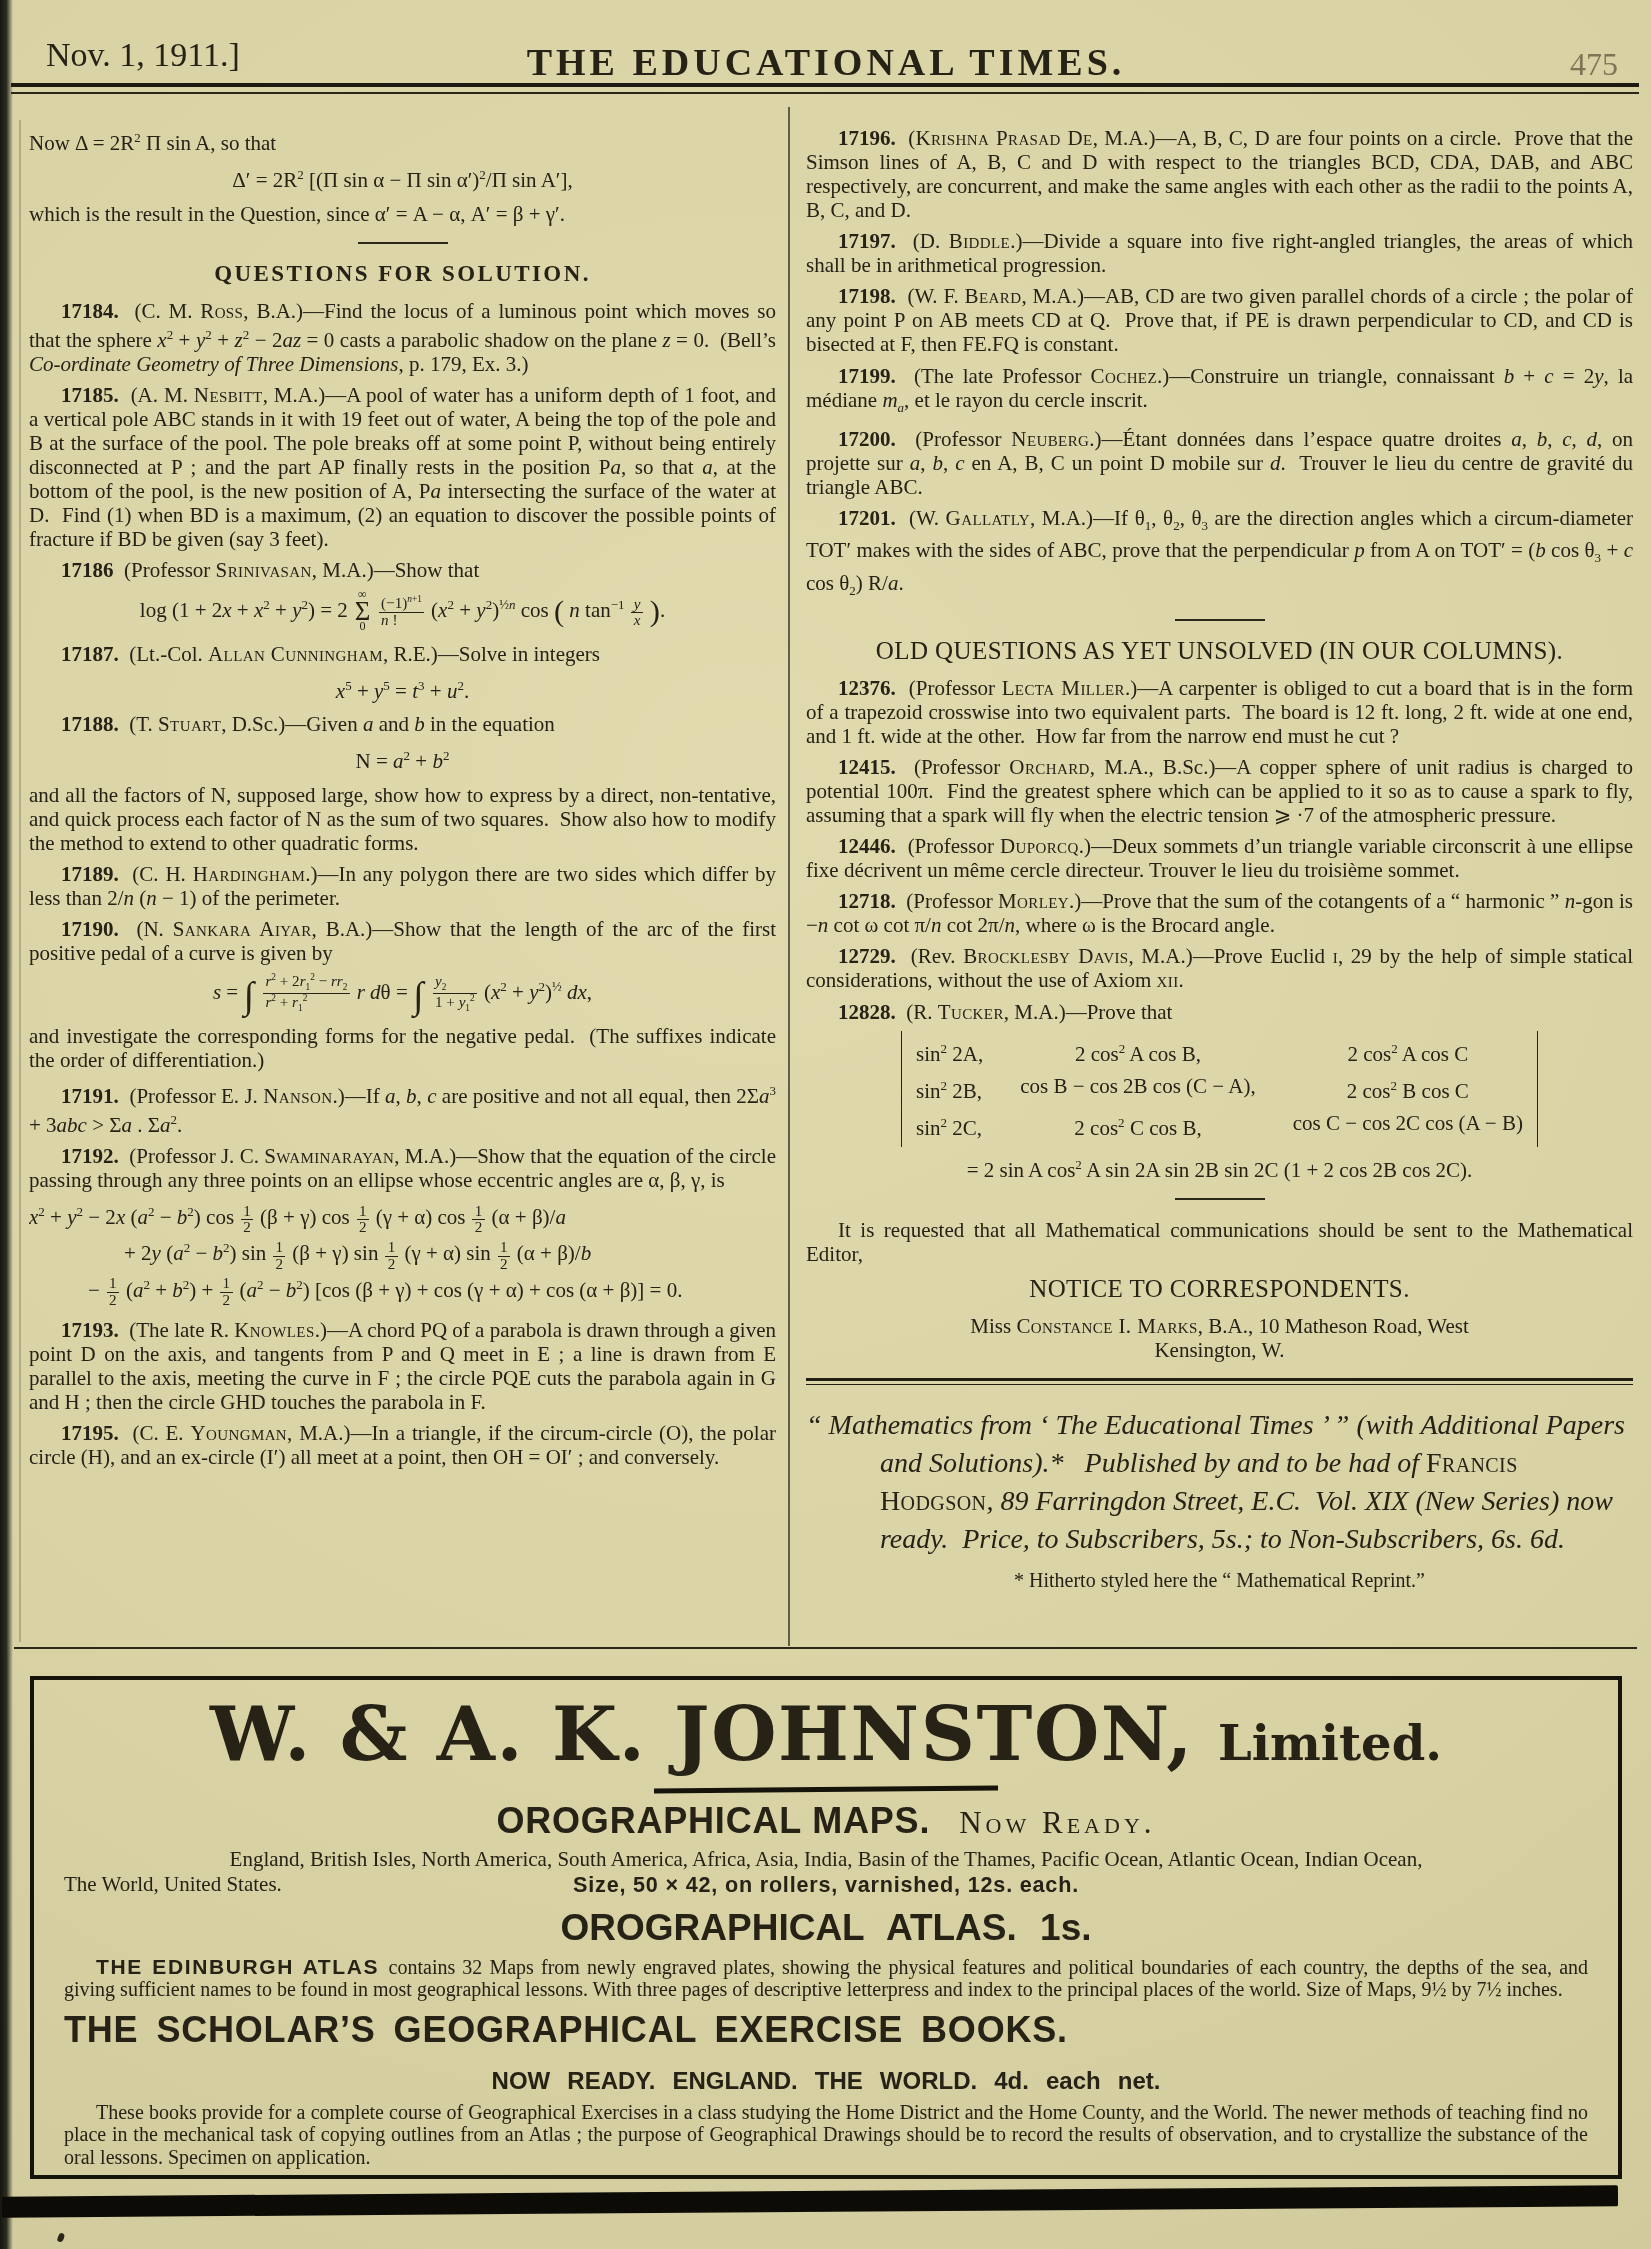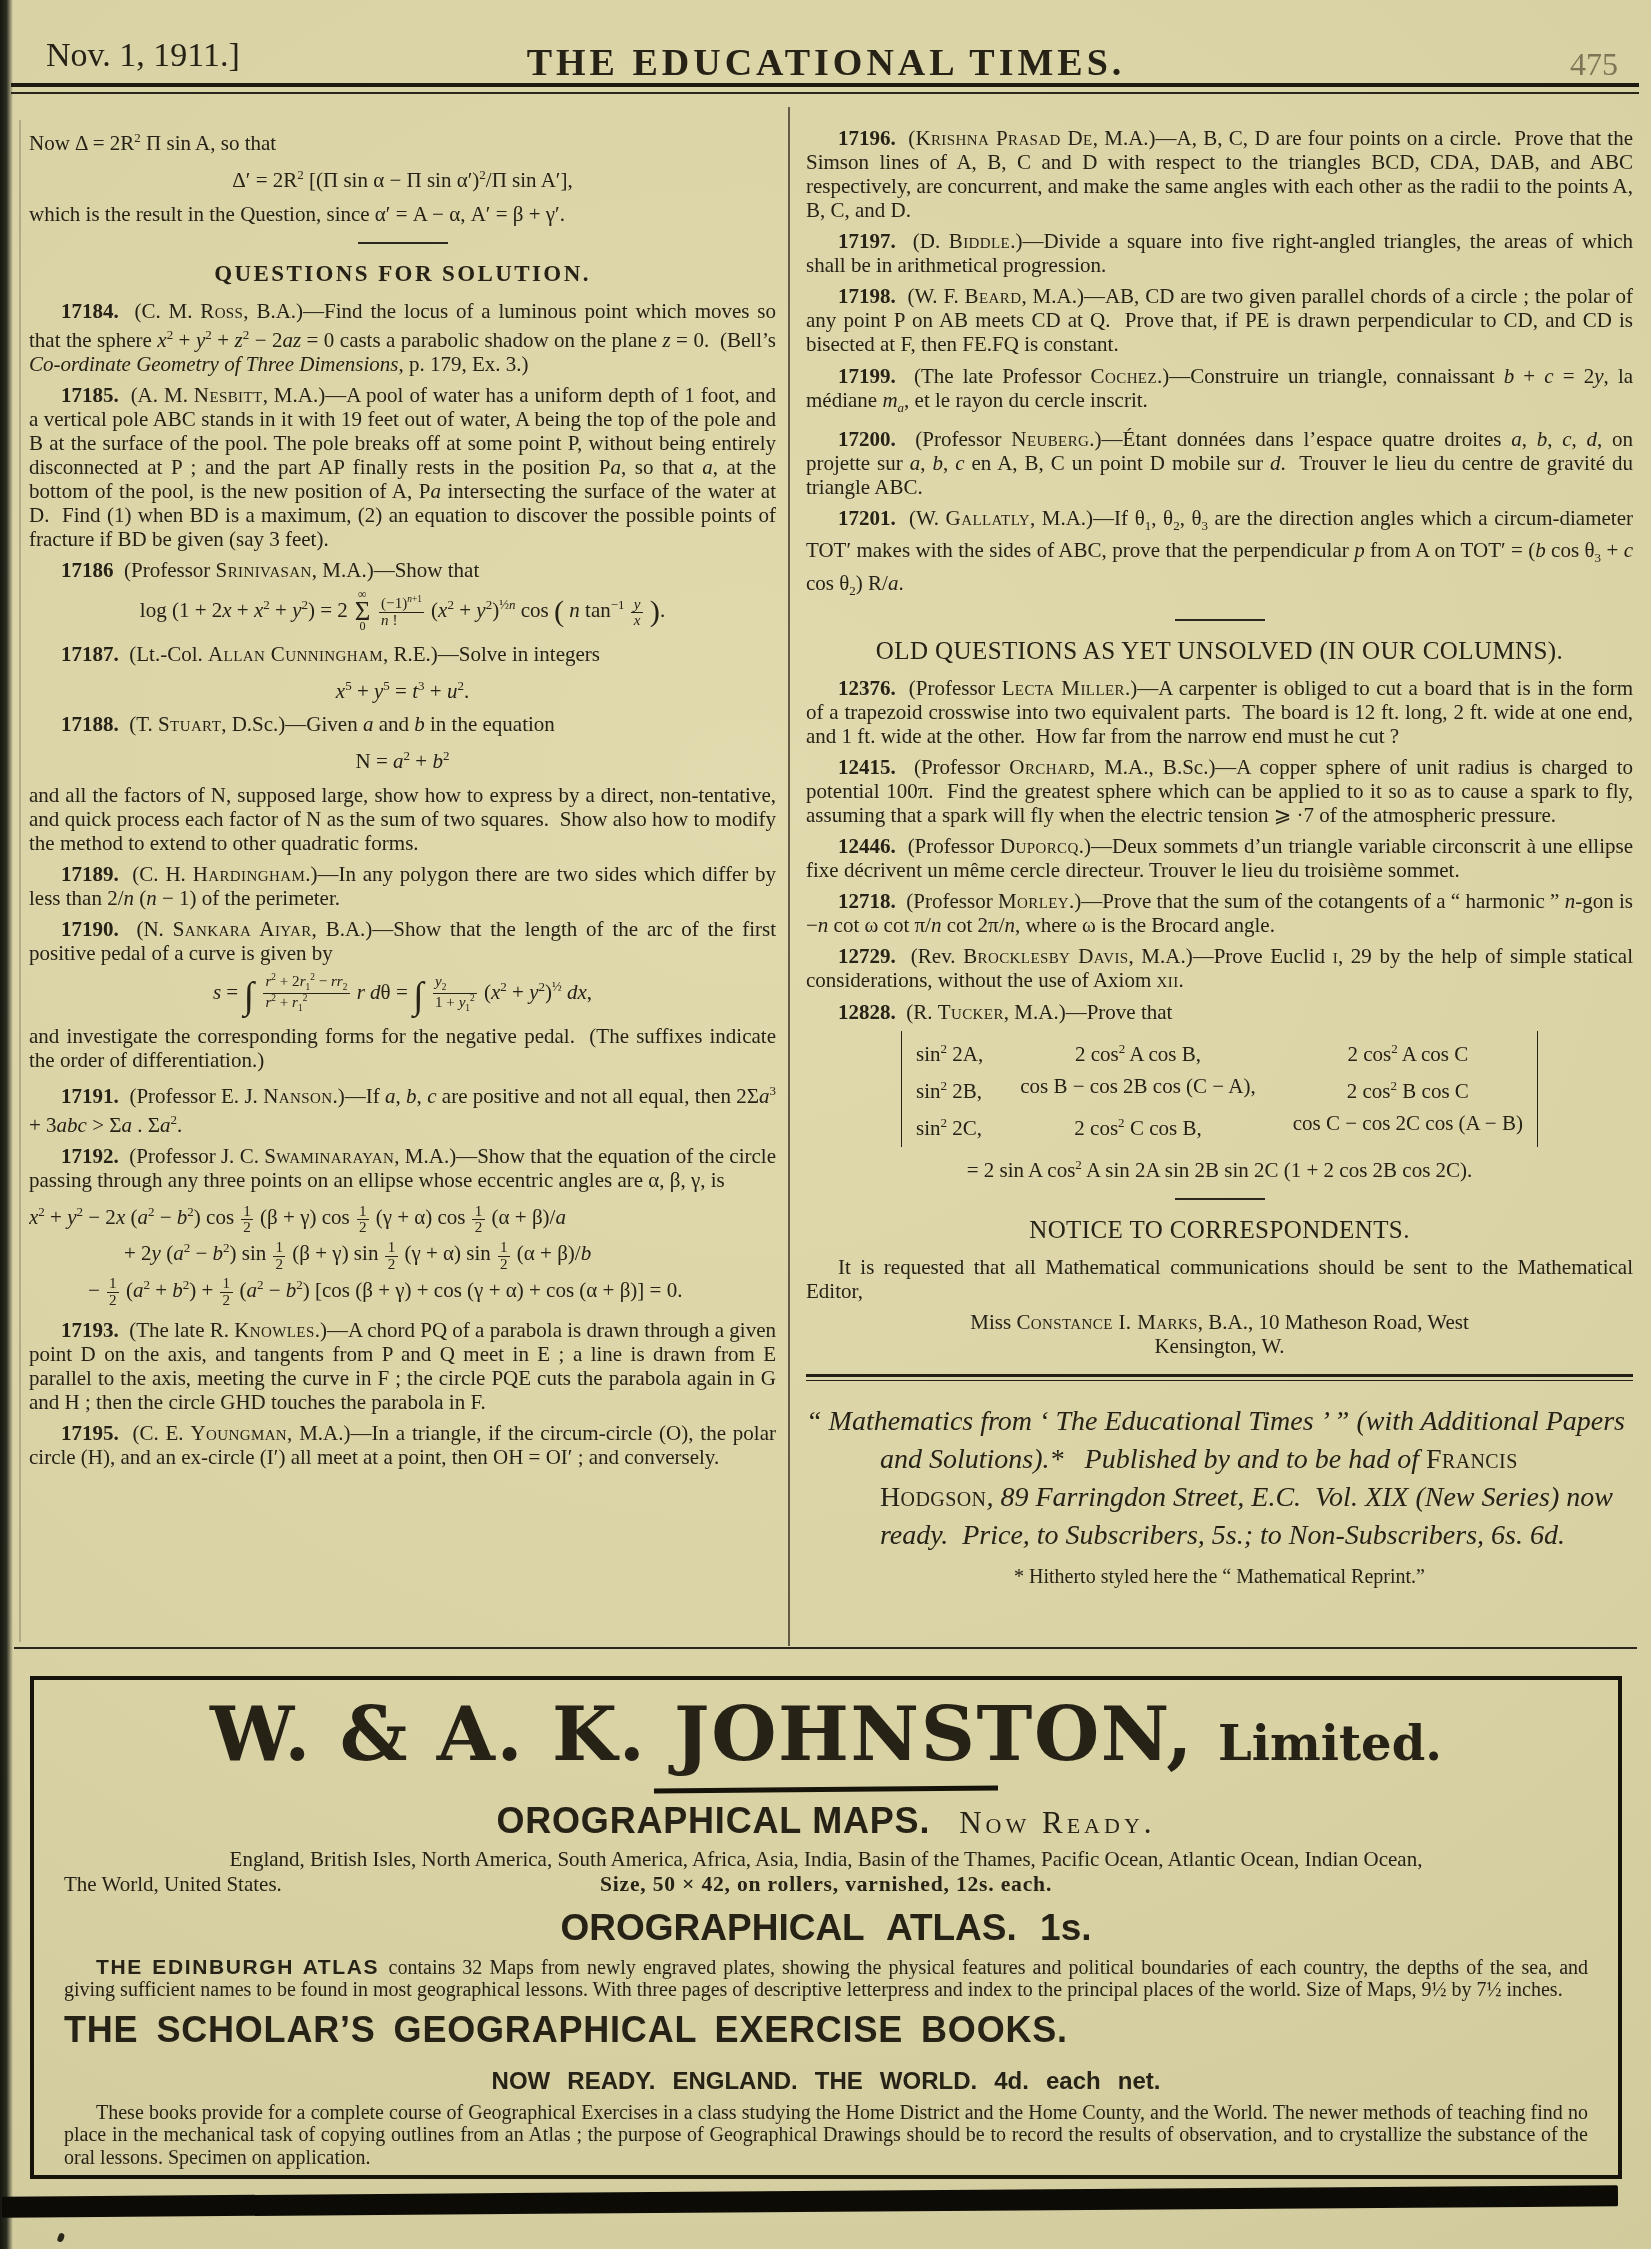--- a/index.html
+++ b/index.html
@@ -71,21 +71,21 @@
   .ad-title-suffix{font-size:48px;font-weight:700;margin-left:24px;font-family:"DejaVu Serif","Liberation Serif",serif;}
   .ad-rule{background:#16130b;}
   .ad-rule-1{width:344px;height:4.8px;margin:9.6px auto 8px;transform:rotate(-0.5deg);}
   .ad-maps-line{text-align:center;margin-top:3.2px;}
   .ad-maps-head{font-family:"Liberation Sans","DejaVu Sans",sans-serif;font-weight:700;font-size:36px;letter-spacing:0.8px;}
   .ad-maps-ready{font-size:31px;font-variant:small-caps;letter-spacing:4px;margin-left:29px;}
   .ad-list{font-size:21px;line-height:23px;margin-top:6.4px;}
   .ad-list-1{text-align:center;}
   .ad-list-2{position:relative;text-align:center;height:26.4px;margin-top:1.6px;}
   .ad-list-left{position:absolute;left:0;top:0;}
-  .ad-size{font-family:Liberation Serif, serif;font-weight:700;font-size:21.6px;letter-spacing:0.8px;}
+  .ad-size{font-family:Liberation Sans, sans-serif;font-weight:700;font-size:21.6px;letter-spacing:0.8px;}
   .ad-atlas-head{text-align:center;font-family:"Liberation Sans","DejaVu Sans",sans-serif;font-weight:700;font-size:37px;margin-top:8px;word-spacing:13px;}
   .ad-para{font-size:20px;line-height:22.4px;text-align:justify;margin-top:6.4px;text-indent:32px;}
   .ad-lead{font-family:"Liberation Sans","DejaVu Sans",sans-serif;font-weight:700;font-size:21px;letter-spacing:1.6px;}
   .ad-books-head{font-family:"Liberation Sans","DejaVu Sans",sans-serif;font-weight:700;font-size:36px;margin-top:8px;letter-spacing:0.8px;word-spacing:7.2px;}
   .ad-books-sub{text-align:center;font-family:"Liberation Sans","DejaVu Sans",sans-serif;font-weight:700;font-size:24px;margin-top:16px;word-spacing:10.4px;}
   .ad-rule-2{width:352px;height:4px;margin:8px auto 6.4px;}
   .ad-address{text-align:center;font-size:40px;letter-spacing:1.6px;word-spacing:13.6px;margin-top:1.6px;white-space:nowrap;}
 
   .bottom-bar{position:absolute;top:2191px;left:1.6px;width:1616px;height:21px;background:#0d0b06;transform:rotate(-0.4deg);border-radius:1.6px;}
   .ink-speck{position:absolute;left:58px;top:2233px;width:5.6px;height:8.8px;background:#2a261a;border-radius:50% 50% 60% 40%;transform:rotate(20deg);}
@@ -158,22 +158,22 @@
             <div class="dc c1">cos B − cos 2B cos (C − A),</div>
             <div class="dc c2">2 cos<sup>2</sup> B cos C</div>
             <div class="dc c0">sin<sup>2</sup> 2C,</div>
             <div class="dc c1">2 cos<sup>2</sup> C cos B,</div>
             <div class="dc c2">cos C − cos 2C cos (A − B)</div>
           </div>
         </div>
         <div class="det-res">= 2 sin A cos<sup>2</sup> A sin 2A sin 2B sin 2C (1 + 2 cos 2B cos 2C).</div>
       </div>
       <div class="blk rule-short"></div>
+      <div class="blk para">It is requested that all Mathematical communications should be sent to the Mathematical Editor,</div>
       <div class="blk heading2">NOTICE TO CORRESPONDENTS.</div>
-      <div class="blk para">It is requested that all Mathematical communications should be sent to the Mathematical Editor,</div>
       <div class="blk center">Miss <span class="sc">Constance I. Marks</span>, B.A., 10 Matheson Road, West<br>Kensington, W.</div>
       <div class="blk rule-double"></div>
       <div class="blk advert">“ Mathematics from ‘ The Educational Times ’ ” (with Additional Papers and Solutions).*&nbsp;&nbsp; Published by and to be had of <span class="nsc sc">Francis Hodgson</span>, 89 Farringdon Street, E.C.&nbsp; Vol. XIX (New Series) now ready.&nbsp; Price, to Subscribers, 5s.; to Non-Subscribers, 6s. 6d.</div>
       <div class="blk footnote">* Hitherto styled here the “ Mathematical Reprint.”</div>
     </div>
 
   <div class="pre-ad-rule"></div>
 
   <div class="ad-box">
     <div class="ad-title">

